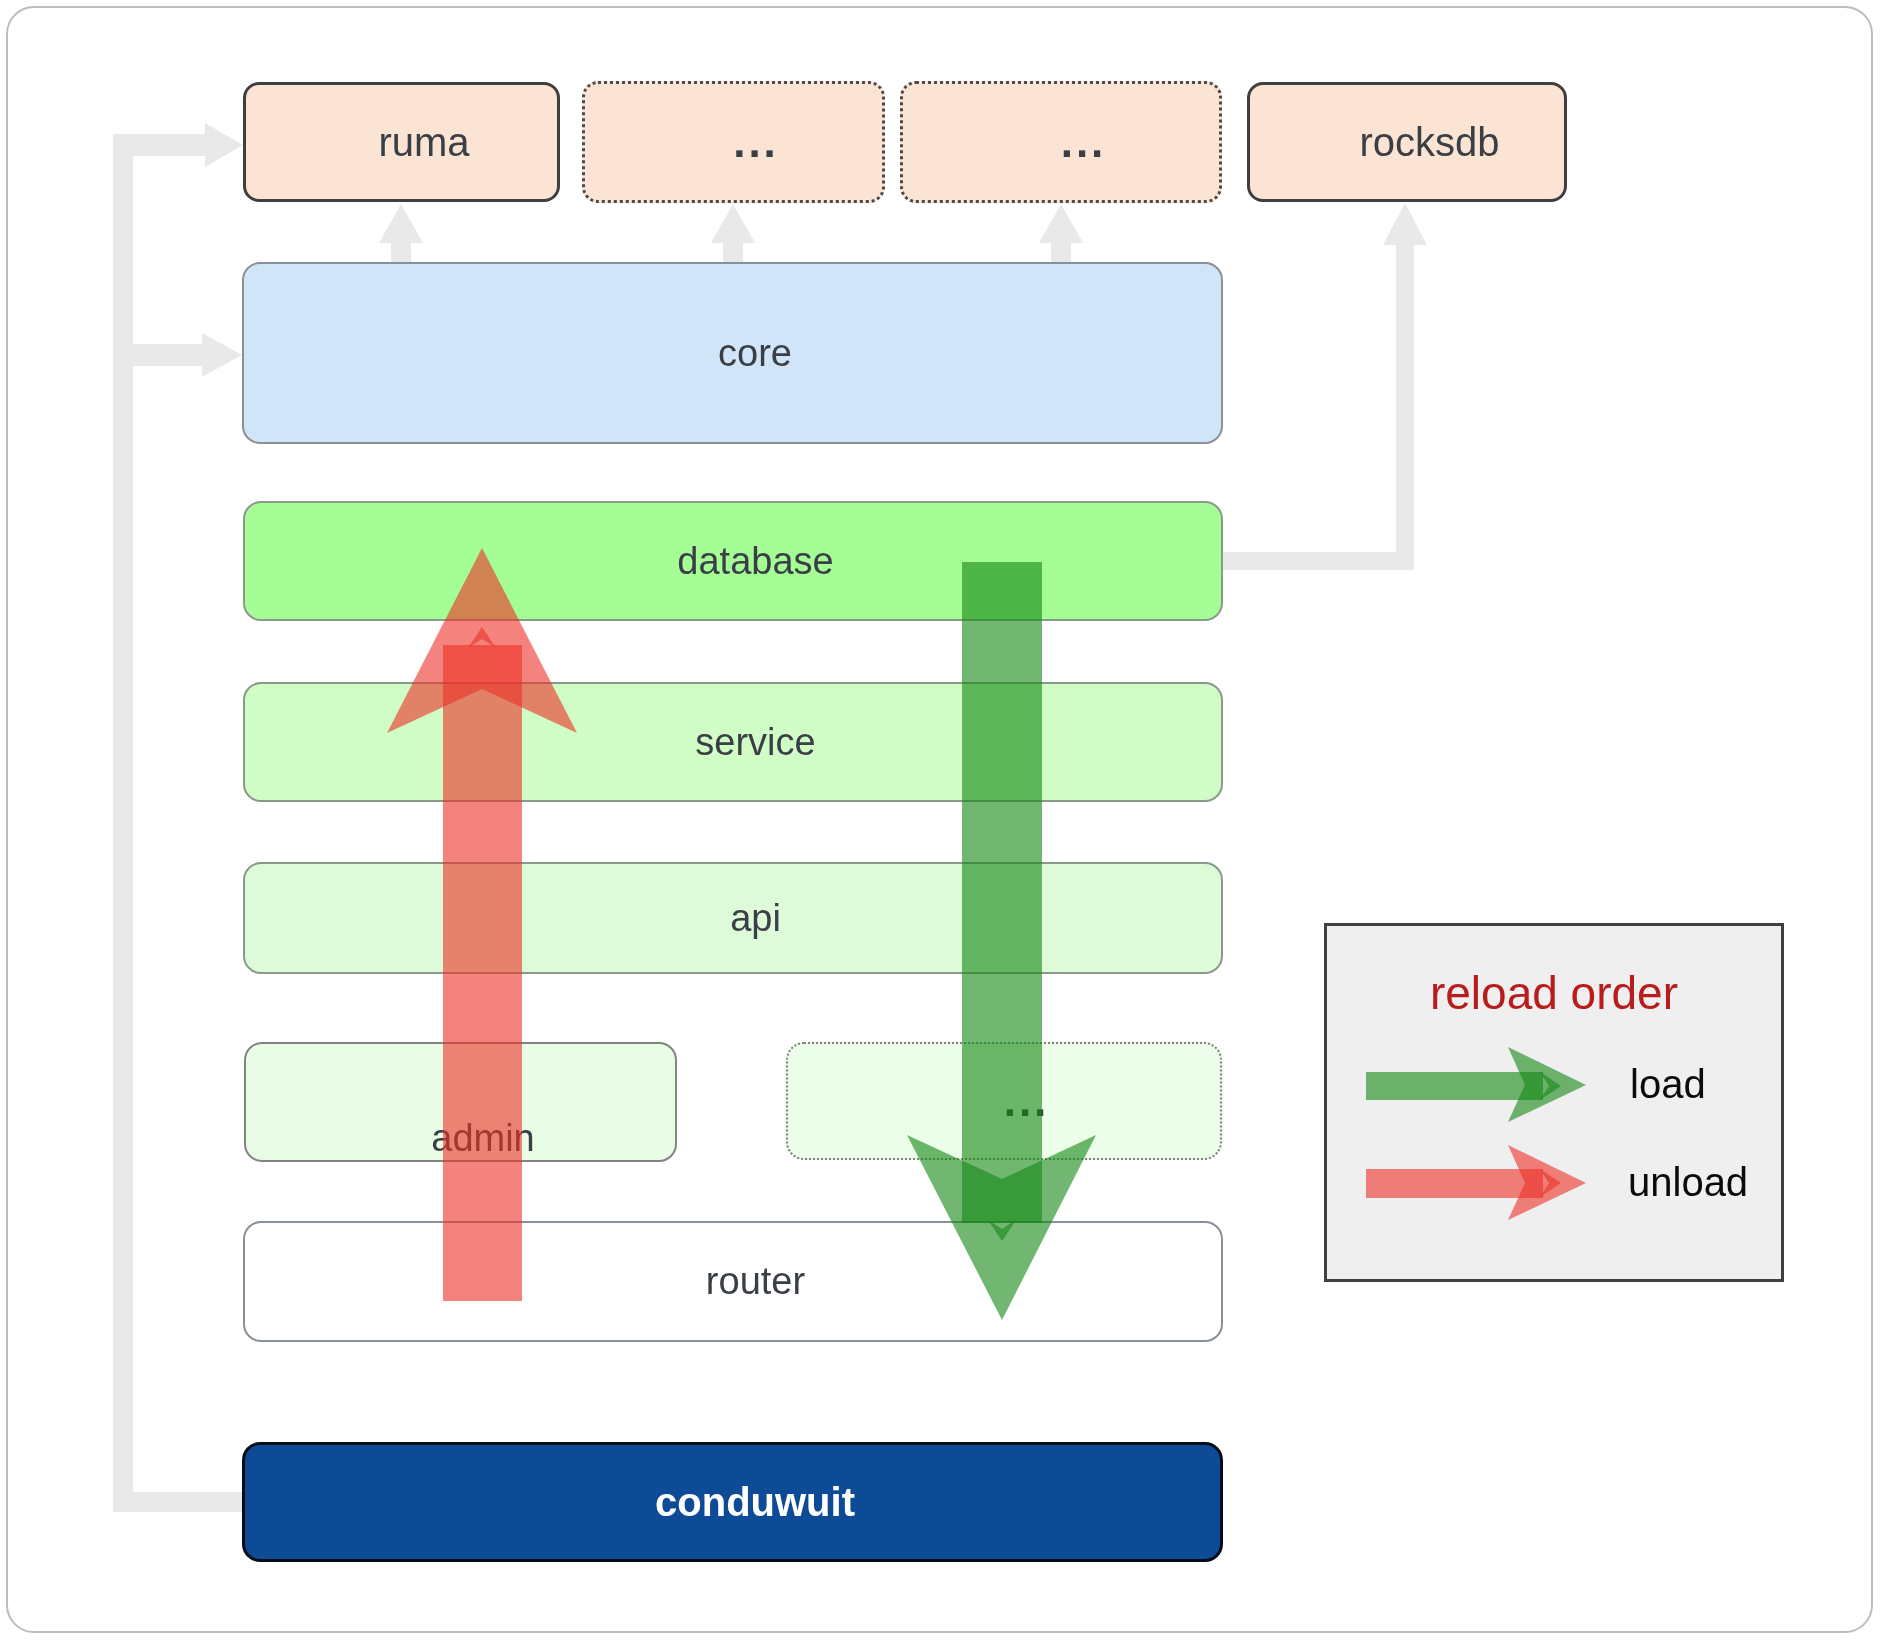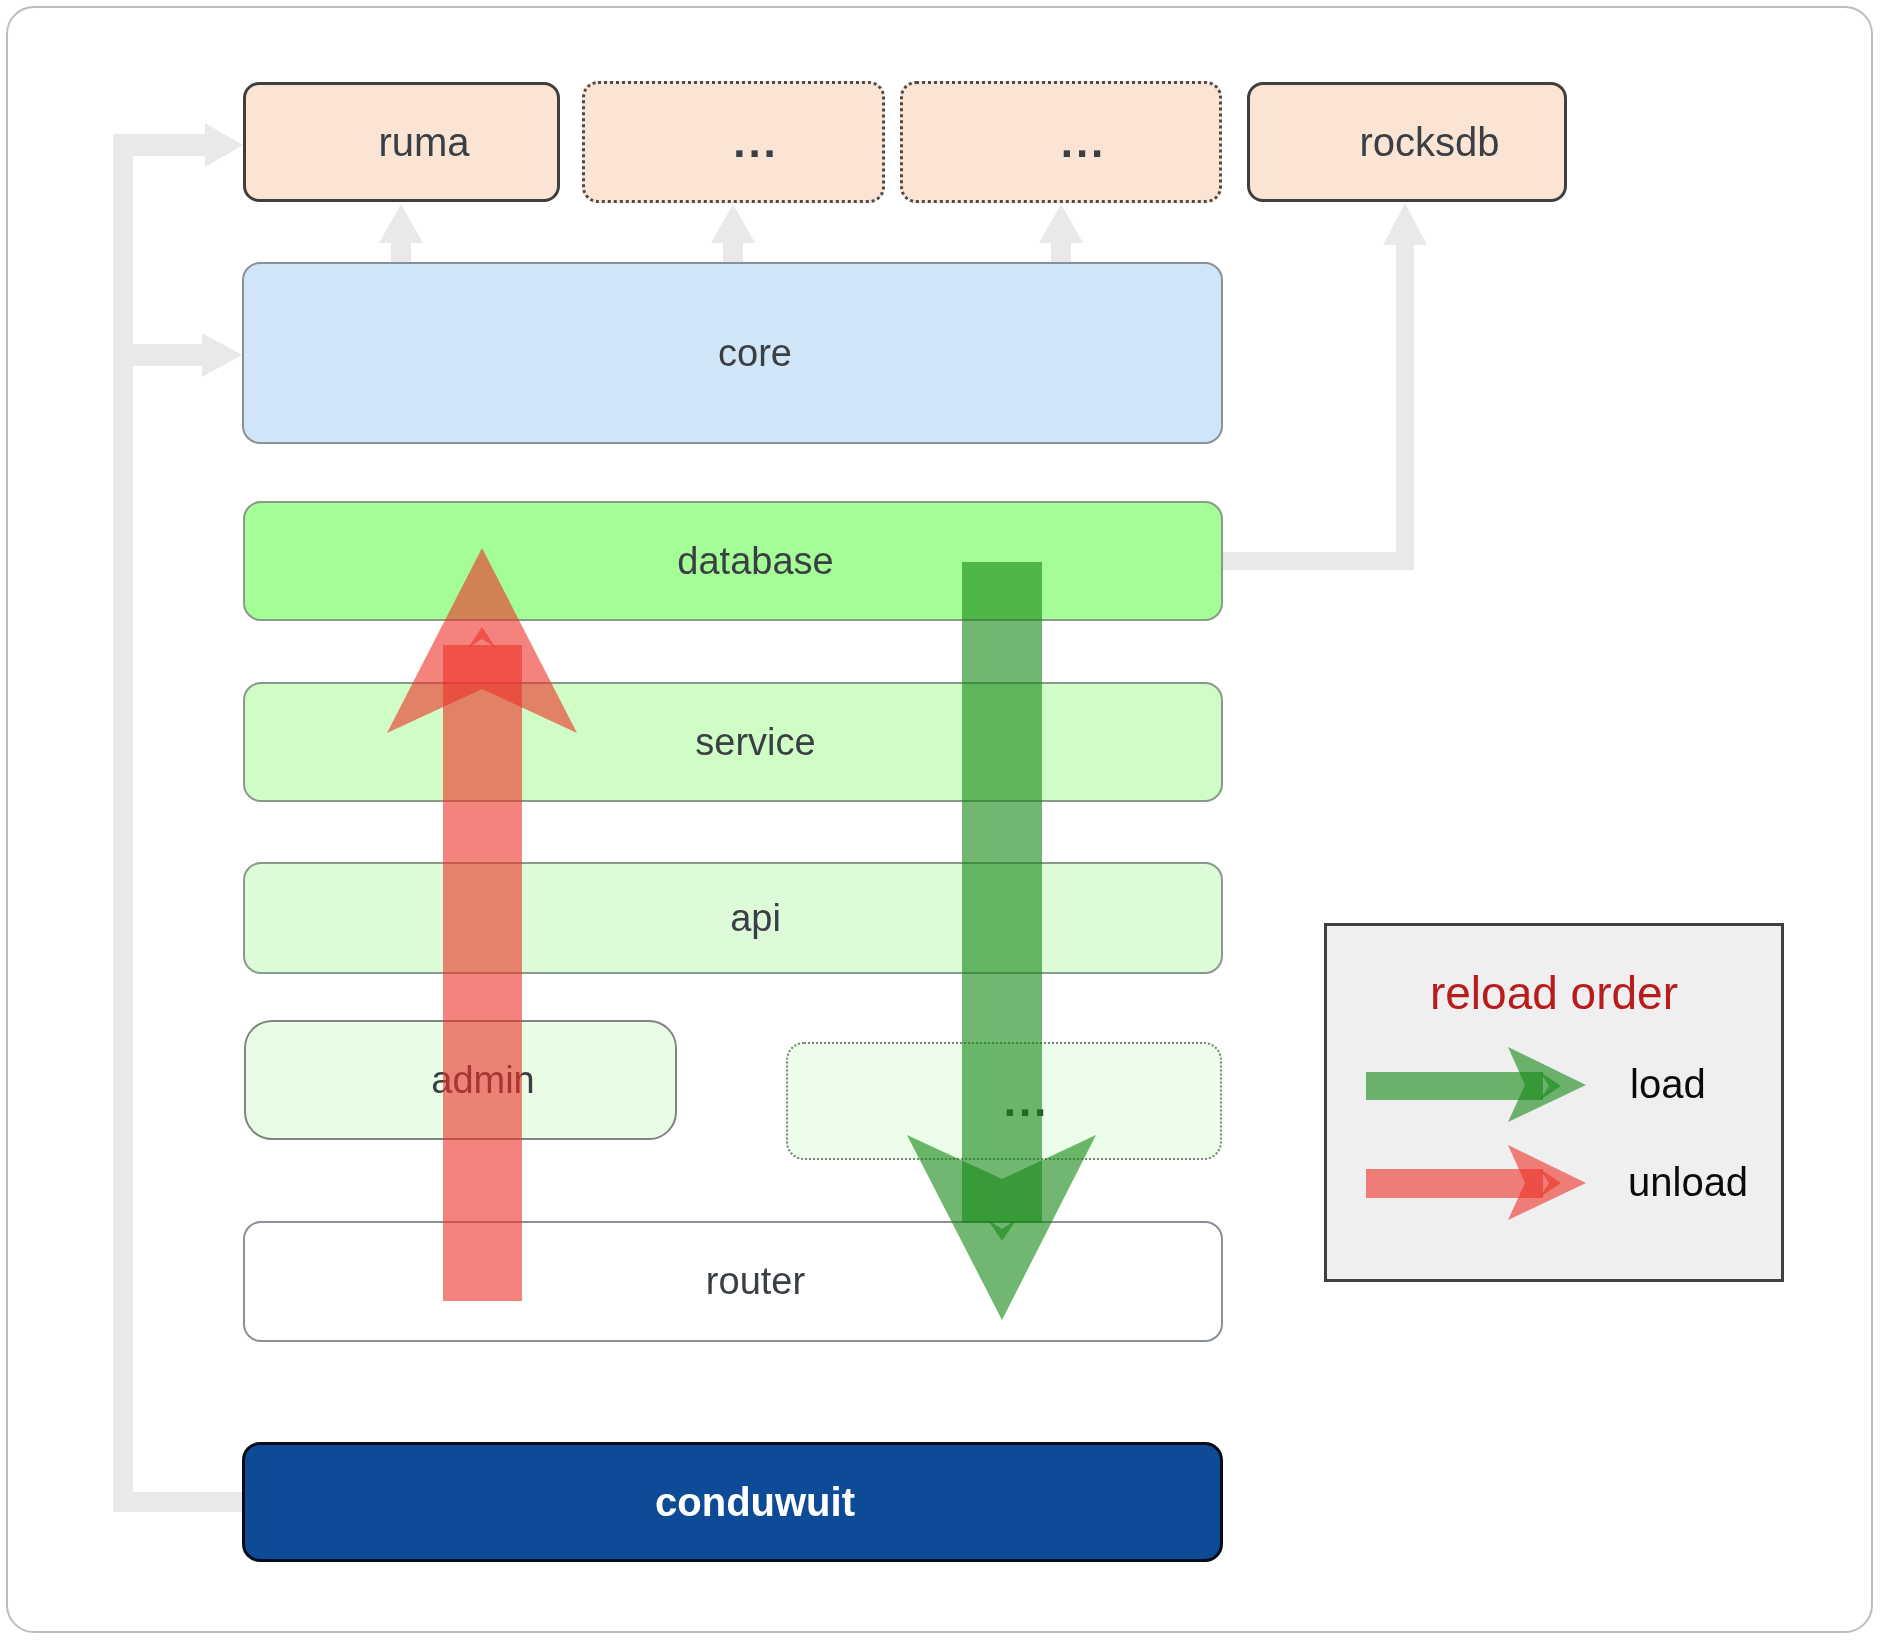--- a/index.html
+++ b/index.html
@@ -21,21 +21,21 @@
   .ext-dotted{background:#fbe4d3;border:3px dotted #4a4a4a;border-radius:16px;}
   .ellipsis{font-weight:bold;font-size:44px;letter-spacing:3px;line-height:0.4;}
   #box-ruma{left:243px;top:82px;width:317px;height:120px;}
   #box-ext1{left:582px;top:81px;width:303px;height:122px;}
   #box-ext2{left:900px;top:81px;width:322px;height:122px;}
   #box-rocksdb{left:1247px;top:82px;width:320px;height:120px;}
   #box-core{left:242px;top:262px;width:981px;height:182px;background:#d1e5f8;border:2px solid #8a9097;border-radius:18px;}
   #box-database{left:243px;top:501px;width:980px;height:120px;background:#a5fd96;border:2px solid #8a9a8a;border-radius:18px;}
   #box-service{left:243px;top:682px;width:980px;height:120px;background:#d0fcc6;border:2px solid #8a9a8a;border-radius:18px;}
   #box-api{left:243px;top:862px;width:980px;height:112px;background:#ddfbd8;border:2px solid #8a9a8a;border-radius:18px;}
-  #box-admin{left:244px;top:1020px;width:433px;height:120px;background:#e9fce5;border:2px solid #80867f;border-radius:28px;}
+  #box-admin{left:244px;top:1042px;width:433px;height:120px;background:#e9fce5;border:2px solid #80867f;border-radius:18px;align-items:flex-end;}
   #box-admin-ellipsis{left:786px;top:1042px;width:436px;height:118px;background:#ecfdea;border:2px dotted #7b827b;border-radius:18px;}
   #box-router{left:243px;top:1221px;width:980px;height:121px;background:#ffffff;border:2px solid #8a9097;border-radius:18px;}
   #box-conduwuit{left:242px;top:1442px;width:981px;height:120px;background:#0d4b96;border:3px solid #050d18;border-radius:18px;}
   #box-conduwuit .lbl{color:#ffffff;font-weight:bold;font-size:40px;}
   .legend{
     position:absolute;left:1324px;top:923px;width:460px;height:359px;z-index:2;
     background:#efefef;border:3px solid #3f3f3f;box-sizing:border-box;
   }
   .legend-title{
     position:absolute;left:0;top:40px;width:100%;text-align:center;

